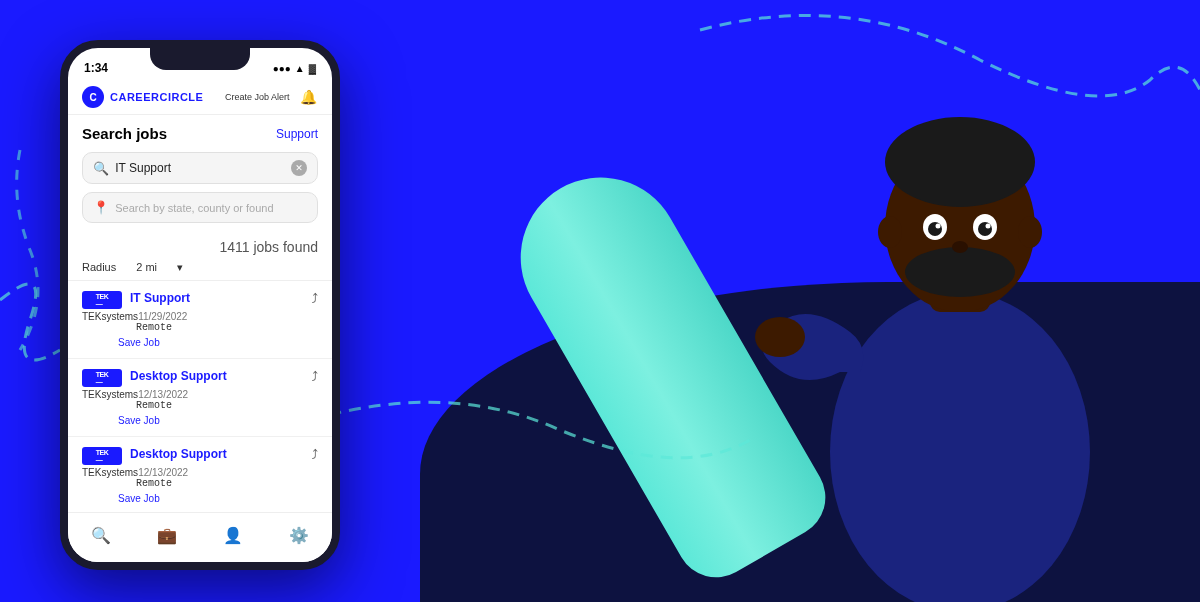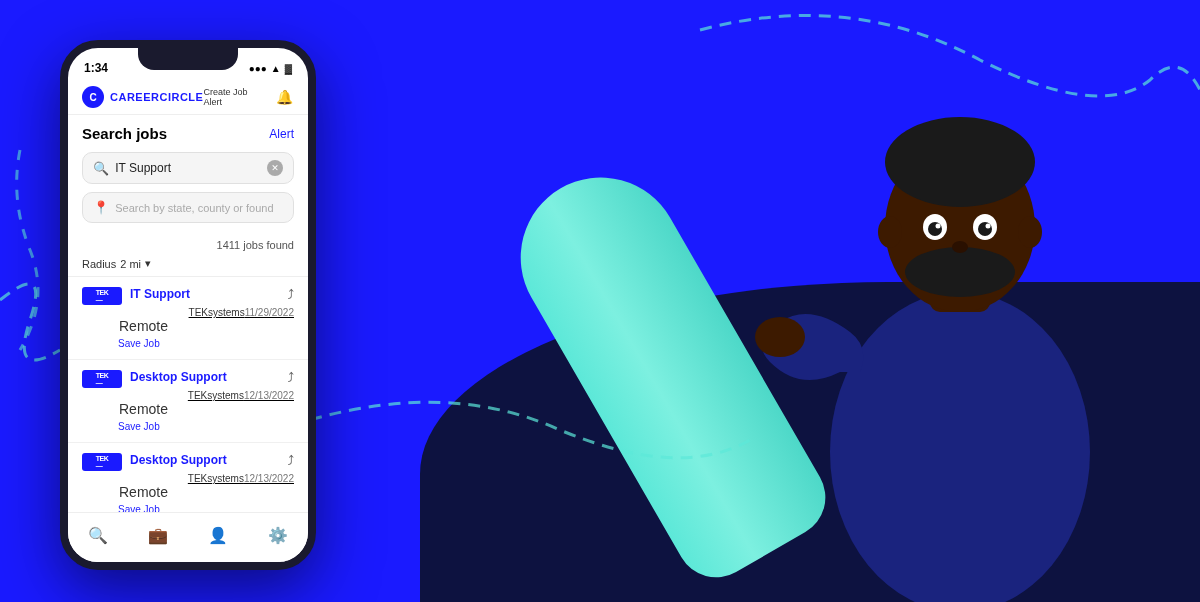--- a/index.html
+++ b/index.html
@@ -57,21 +57,21 @@
     .phone-wrapper {
       position: absolute;
       left: 60px;
       top: 40px;
       width: 290px;
       height: 540px;
       z-index: 10;
     }
 
     .phone {
-      width: 256px;
+      width: 280px;
       height: 530px;
       background: #fff;
       border-radius: 38px;
       border: 8px solid #1a1a2e;
       position: relative;
       overflow: hidden;
       box-shadow: 0 20px 60px rgba(0,0,0,0.5);
     }
 
     
@@ -142,21 +142,21 @@
     .logo-text {
       font-size: 11px;
       font-weight: 700;
       color: #1a1aff;
       letter-spacing: 0.5px;
     }
 
     .header-right {
       display: flex;
       align-items: center;
-      gap: 24px;
+      gap: 11px;
     }
 
     .create-alert {
       font-size: 9px;
       color: #333;
     }
 
     .bell-icon {
       font-size: 14px;
       color: #1a1aff;
@@ -237,39 +237,38 @@
     }
 
     .location-placeholder {
       font-size: 11px;
       color: #aaa;
     }
 
     
     .results-count {
       text-align: right;
-      font-size: 11px;
+      font-size: 14px;
       color: #555;
       padding: 6px 14px 2px;
     }
 
     
     .radius-row {
       display: flex;
       align-items: center;
       padding: 4px 14px 6px;
       font-size: 11px;
       color: #333;
       border-bottom: 1px solid #eee;
     }
 
     .radius-filter {
       display: flex;
-      align-items: center;
-      gap: 4px;
+      gap: 20px;
     }
 
     
     .job-list {
       overflow-y: auto;
       flex: 1;
     }
 
     .job-item {
       padding: 10px 14px;
@@ -310,39 +309,39 @@
       padding-left: 8px;
     }
 
     .share-icon {
       font-size: 13px;
       color: #555;
     }
 
     .job-info-row {
       display: flex;
-      justify-content: flex-end;
-      text-decoration: underline;
+      justify-content: flex-start;
     }
 
     .company-name {
       font-size: 10px;
       color: #333;
     }
 
     .job-date {
       font-size: 10px;
       color: #777;
     }
 
     .job-location {
-      font-size: 14px;
+      font-size: 10px;
       color: #333;
-      margin-left: 37px;
+      margin-left: 54px;
       margin-bottom: 4px;
+      font-family: Liberation Mono, monospace;
     }
 
     .save-job-btn {
       font-size: 10px;
       color: #1a1aff;
       font-weight: 500;
       margin-left: 36px;
       cursor: pointer;
     }
 
@@ -460,21 +459,21 @@
         </div>
         <div class="header-right">
           <span class="create-alert">Create Job Alert</span>
           <span class="bell-icon">🔔</span>
         </div>
       </div>
 
       <div class="search-section">
         <div class="search-title-row">
           <span class="search-title">Search jobs</span>
-          <span class="cancel-btn">Alert</span>
+          <span class="cancel-btn">Support</span>
         </div>
 
         <div class="search-input-row">
           <span class="search-input-icon">🔍</span>
           <span class="search-input-text">IT Support</span>
           <div class="search-clear">✕</div>
         </div>
 
         <div class="location-input-row">
           <span class="location-icon">📍</span>

